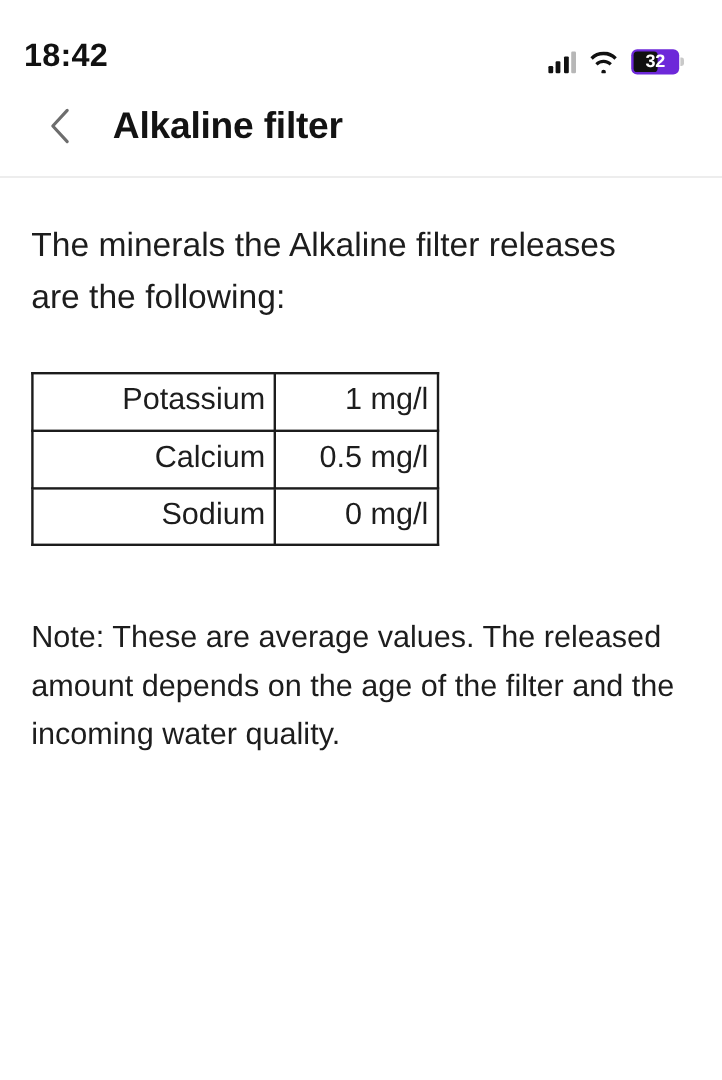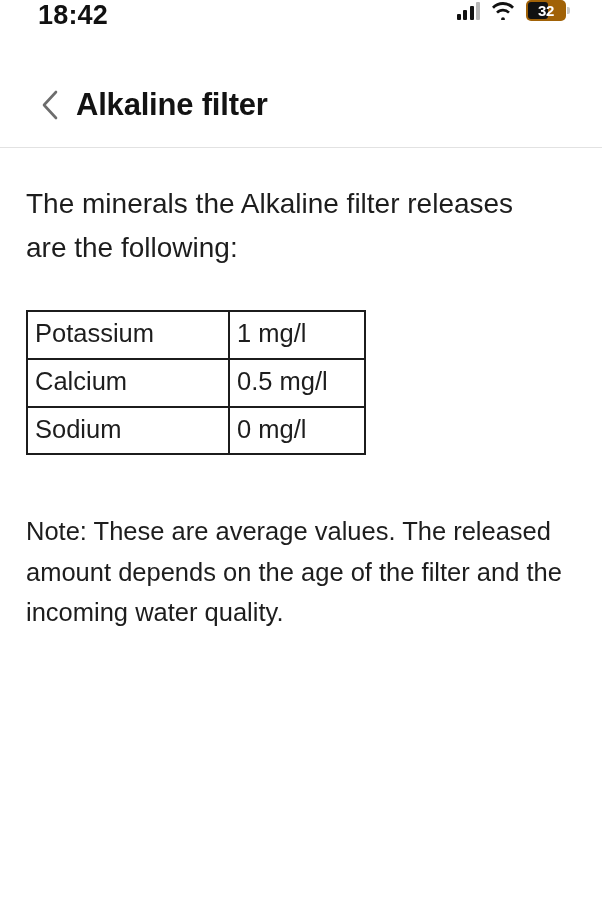--- a/index.html
+++ b/index.html
@@ -13,23 +13,23 @@
     font-family: "Liberation Sans", sans-serif;
     color: #1a1a1a;
     overflow: hidden;
     position: relative;
   }
 
   
   .status-bar {
     height: 62px;
     display: flex;
-    align-items: flex-start;
+    align-items: flex-end;
     justify-content: space-between;
-    padding: 0 36px 0 38px;
+    padding: 0 36px 0 20px;
     box-sizing: border-box;
   }
   .status-time {
     font-size: 27px;
     font-weight: 600;
     letter-spacing: 0.2px;
     color: #111;
   }
   .status-right {
     display: flex;
@@ -57,21 +57,21 @@
 
   
   .wifi { width: 24px; height: 18px; display: block; }
 
   
   .battery {
     position: relative;
     width: 40px;
     height: 21px;
     border-radius: 5px;
-    background: #a16207;
+    background: #6d28d9;
     display: flex;
     align-items: center;
     justify-content: center;
   }
   .battery:after {
     content: "";
     position: absolute;
     right: -4px;
     top: 7px;
     width: 3px;
@@ -116,40 +116,42 @@
   }
   .chev {
     width: 18px;
     height: 30px;
   }
   .nav-title {
     font-size: 31px;
     font-weight: 700;
     letter-spacing: -0.2px;
     color: #131313;
+    margin-left: 18px;
   }
 
   
   .content {
     padding: 34px 26px 0 26px;
   }
   .intro {
     font-size: 28px;
     line-height: 1.58;
     color: #1d1d1d;
     max-width: 520px;
     margin: 0;
   }
 
   .table-wrap {
     margin-top: 40px;
   }
   table.minerals {
     border-collapse: collapse;
     border: 2px solid #1c1c1c;
+    text-align: right;
   }
   table.minerals td {
     border: 2px solid #1c1c1c;
     padding: 6px 7px 9px 7px;
     font-size: 25.5px;
     line-height: 1.2;
     color: #1d1d1d;
     white-space: nowrap;
   }
   table.minerals td.name { min-width: 186px; }

